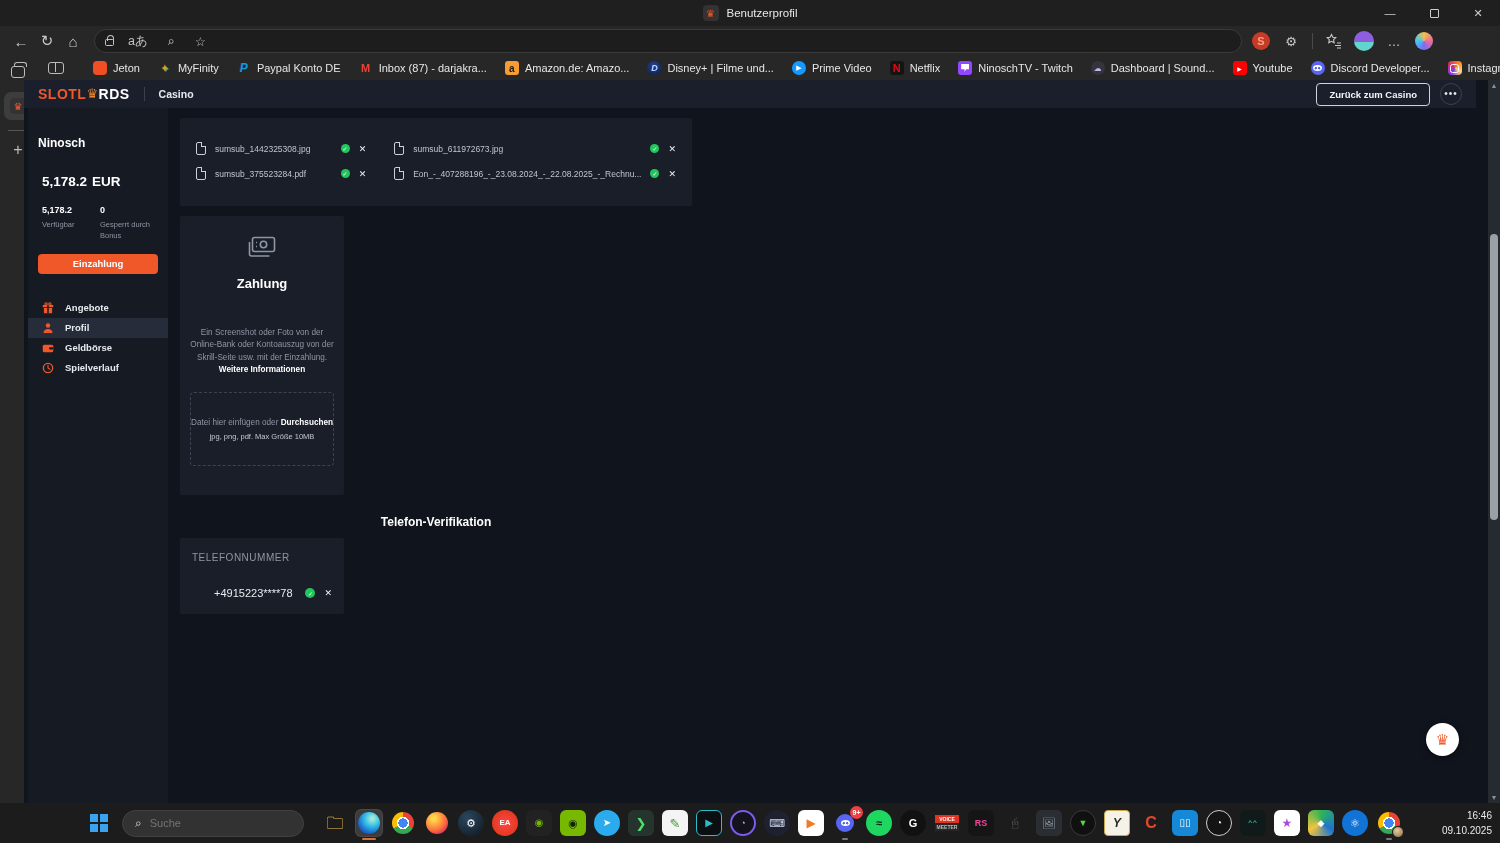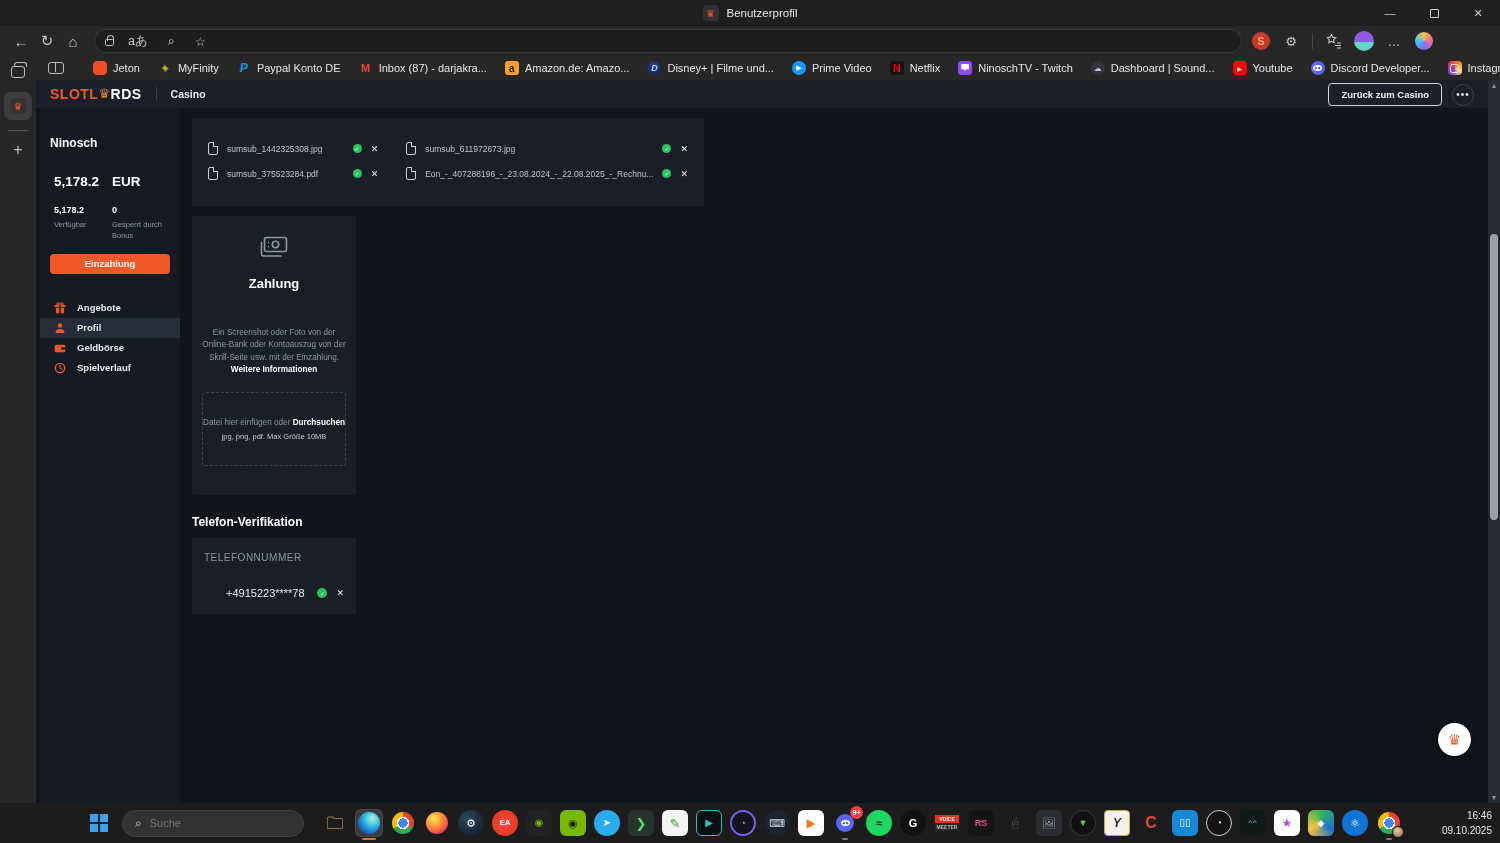--- a/index.html
+++ b/index.html
@@ -74,37 +74,37 @@
                 display:flex; flex-direction:column; align-items:center; padding-top:4px; }
   .tabs-icon { width:14px; height:12px; border:1.5px solid #bdbdbd; border-radius:3px; position:relative; margin:6px 0 14px; }
   .tabs-icon::before { content:""; position:absolute; left:2px; top:-5px; width:11px; height:4px;
         border:1.5px solid #bdbdbd; border-bottom:none; border-radius:3px 3px 0 0; }
   .active-tab { width:28px; height:28px; border-radius:7px; background:#3d3d3d; display:flex;
                 align-items:center; justify-content:center; }
   .strip-div { width:20px; height:1px; background:#555; margin:10px 0; }
   .new-tab { color:#bdbdbd; font-size:16px; }
 
   
-  .site { position:absolute; left:36px; top:80px; width:1452px; height:723px; background:#10141c; overflow:hidden; }
+  .site { position:absolute; left:24px; top:80px; width:1452px; height:723px; background:#10141c; overflow:hidden; }
   .site-header { position:absolute; left:0; top:0; width:100%; height:28px; background:#1a1f2b;
                  display:flex; align-items:center; padding:0 14px; }
   .logo { font-size:14px; font-weight:bold; letter-spacing:.5px; display:flex; align-items:center; }
   .logo .l1 { color:#f0582a; } .logo .crown { color:#f0882a; font-size:13px; margin:0 0px 2px; } .logo .l2 { color:#fff; }
   .hdr-div { width:1px; height:14px; background:#39404e; margin:0 14px; }
   .hdr-casino { color:#e8eaee; font-size:10.5px; font-weight:bold; }
-  .hdr-right { margin-left:auto; display:flex; align-items:flex-end; gap:10px; }
+  .hdr-right { margin-left:auto; display:flex; align-items:flex-start; gap:10px; }
   .back-casino { border:1px solid #cfd3db; color:#f2f4f7; background:transparent; font-size:9.5px; font-weight:bold;
                  border-radius:4px; padding:5px 12px; font-family:inherit; }
   .hdr-more { width:22px; height:22px; border:1px solid #39404e; border-radius:50%; color:#e8eaee;
               display:flex; align-items:center; justify-content:center; font-size:10px; letter-spacing:1px; }
 
   .site-sidebar { position:absolute; left:4px; top:28px; width:140px; height:695px; background:#151a23; padding:14px 10px; }
   .username { color:#fff; font-size:12px; font-weight:bold; margin-top:14px; }
   .balance { color:#fff; font-size:13.5px; font-weight:bold; margin-top:24px; padding-left:4px; }
-  .balance .cur { margin-left:13px; }
+  .balance .cur { margin-left:5px; }
   .stats { display:flex; margin-top:16px; padding-left:4px; }
   .stat { width:58px; }
   .stat .v { color:#fff; font-size:9px; font-weight:bold; }
   .stat .l { color:#8f96a3; font-size:7.5px; margin-top:4px; line-height:1.5; }
   .deposit-btn { display:block; width:120px; height:20px; margin:12px auto 0; background:#f0582a; border:none;
                  border-radius:4px; color:#fff; font-size:9.5px; font-weight:bold; font-family:inherit; }
   .menu { margin-top:24px; }
   .menu-item { display:flex; align-items:center; gap:11px; height:20px; padding-left:14px;
                margin:0 -10px; color:#e7eaee; font-size:9.5px; font-weight:bold; }
   .menu-item.active { background:#262c39; }
@@ -132,21 +132,21 @@
   .pay-icon-wrap { display:flex; justify-content:center; margin-top:6px; }
   .pay-title { color:#fff; font-size:13px; font-weight:bold; text-align:center; margin-top:18px; }
   .pay-desc { color:#8f96a3; font-size:8.2px; line-height:1.5; text-align:center; margin-top:36px; }
   .pay-desc b { color:#fff; }
   .upload-box { margin-top:16px; height:74px; border:1px dashed #3c4454; border-radius:4px;
                 display:flex; flex-direction:column; align-items:center; justify-content:center; gap:5px; }
   .upload-line { color:#8f96a3; font-size:8.2px; }
   .upload-line b { color:#fff; }
   .upload-hint { color:#c3c8d0; font-size:7.5px; }
 
-  .phone-heading { color:#fff; font-size:12px; font-weight:bold; margin-top:20px; }
+  .phone-heading { color:#fff; font-size:12px; font-weight:bold; margin-top:20px;text-align:center; }
   .phone-card { margin-top:9px; width:164px; height:76px; padding:14px 12px; }
   .phone-label { color:#8f96a3; font-size:10px; letter-spacing:.5px; }
   .phone-row { display:flex; align-items:center; margin-top:24px; gap:9px; }
   .phone-number { flex:1; color:#e8eaee; font-size:11px;margin-left:22px; }
 
   .chat-fab { position:absolute; right:17px; bottom:47px; width:33px; height:33px; border-radius:50%;
               background:#fff; display:flex; align-items:center; justify-content:center;
               color:#f0582a; font-size:15px; box-shadow:0 2px 6px rgba(0,0,0,.5); }
 
   

